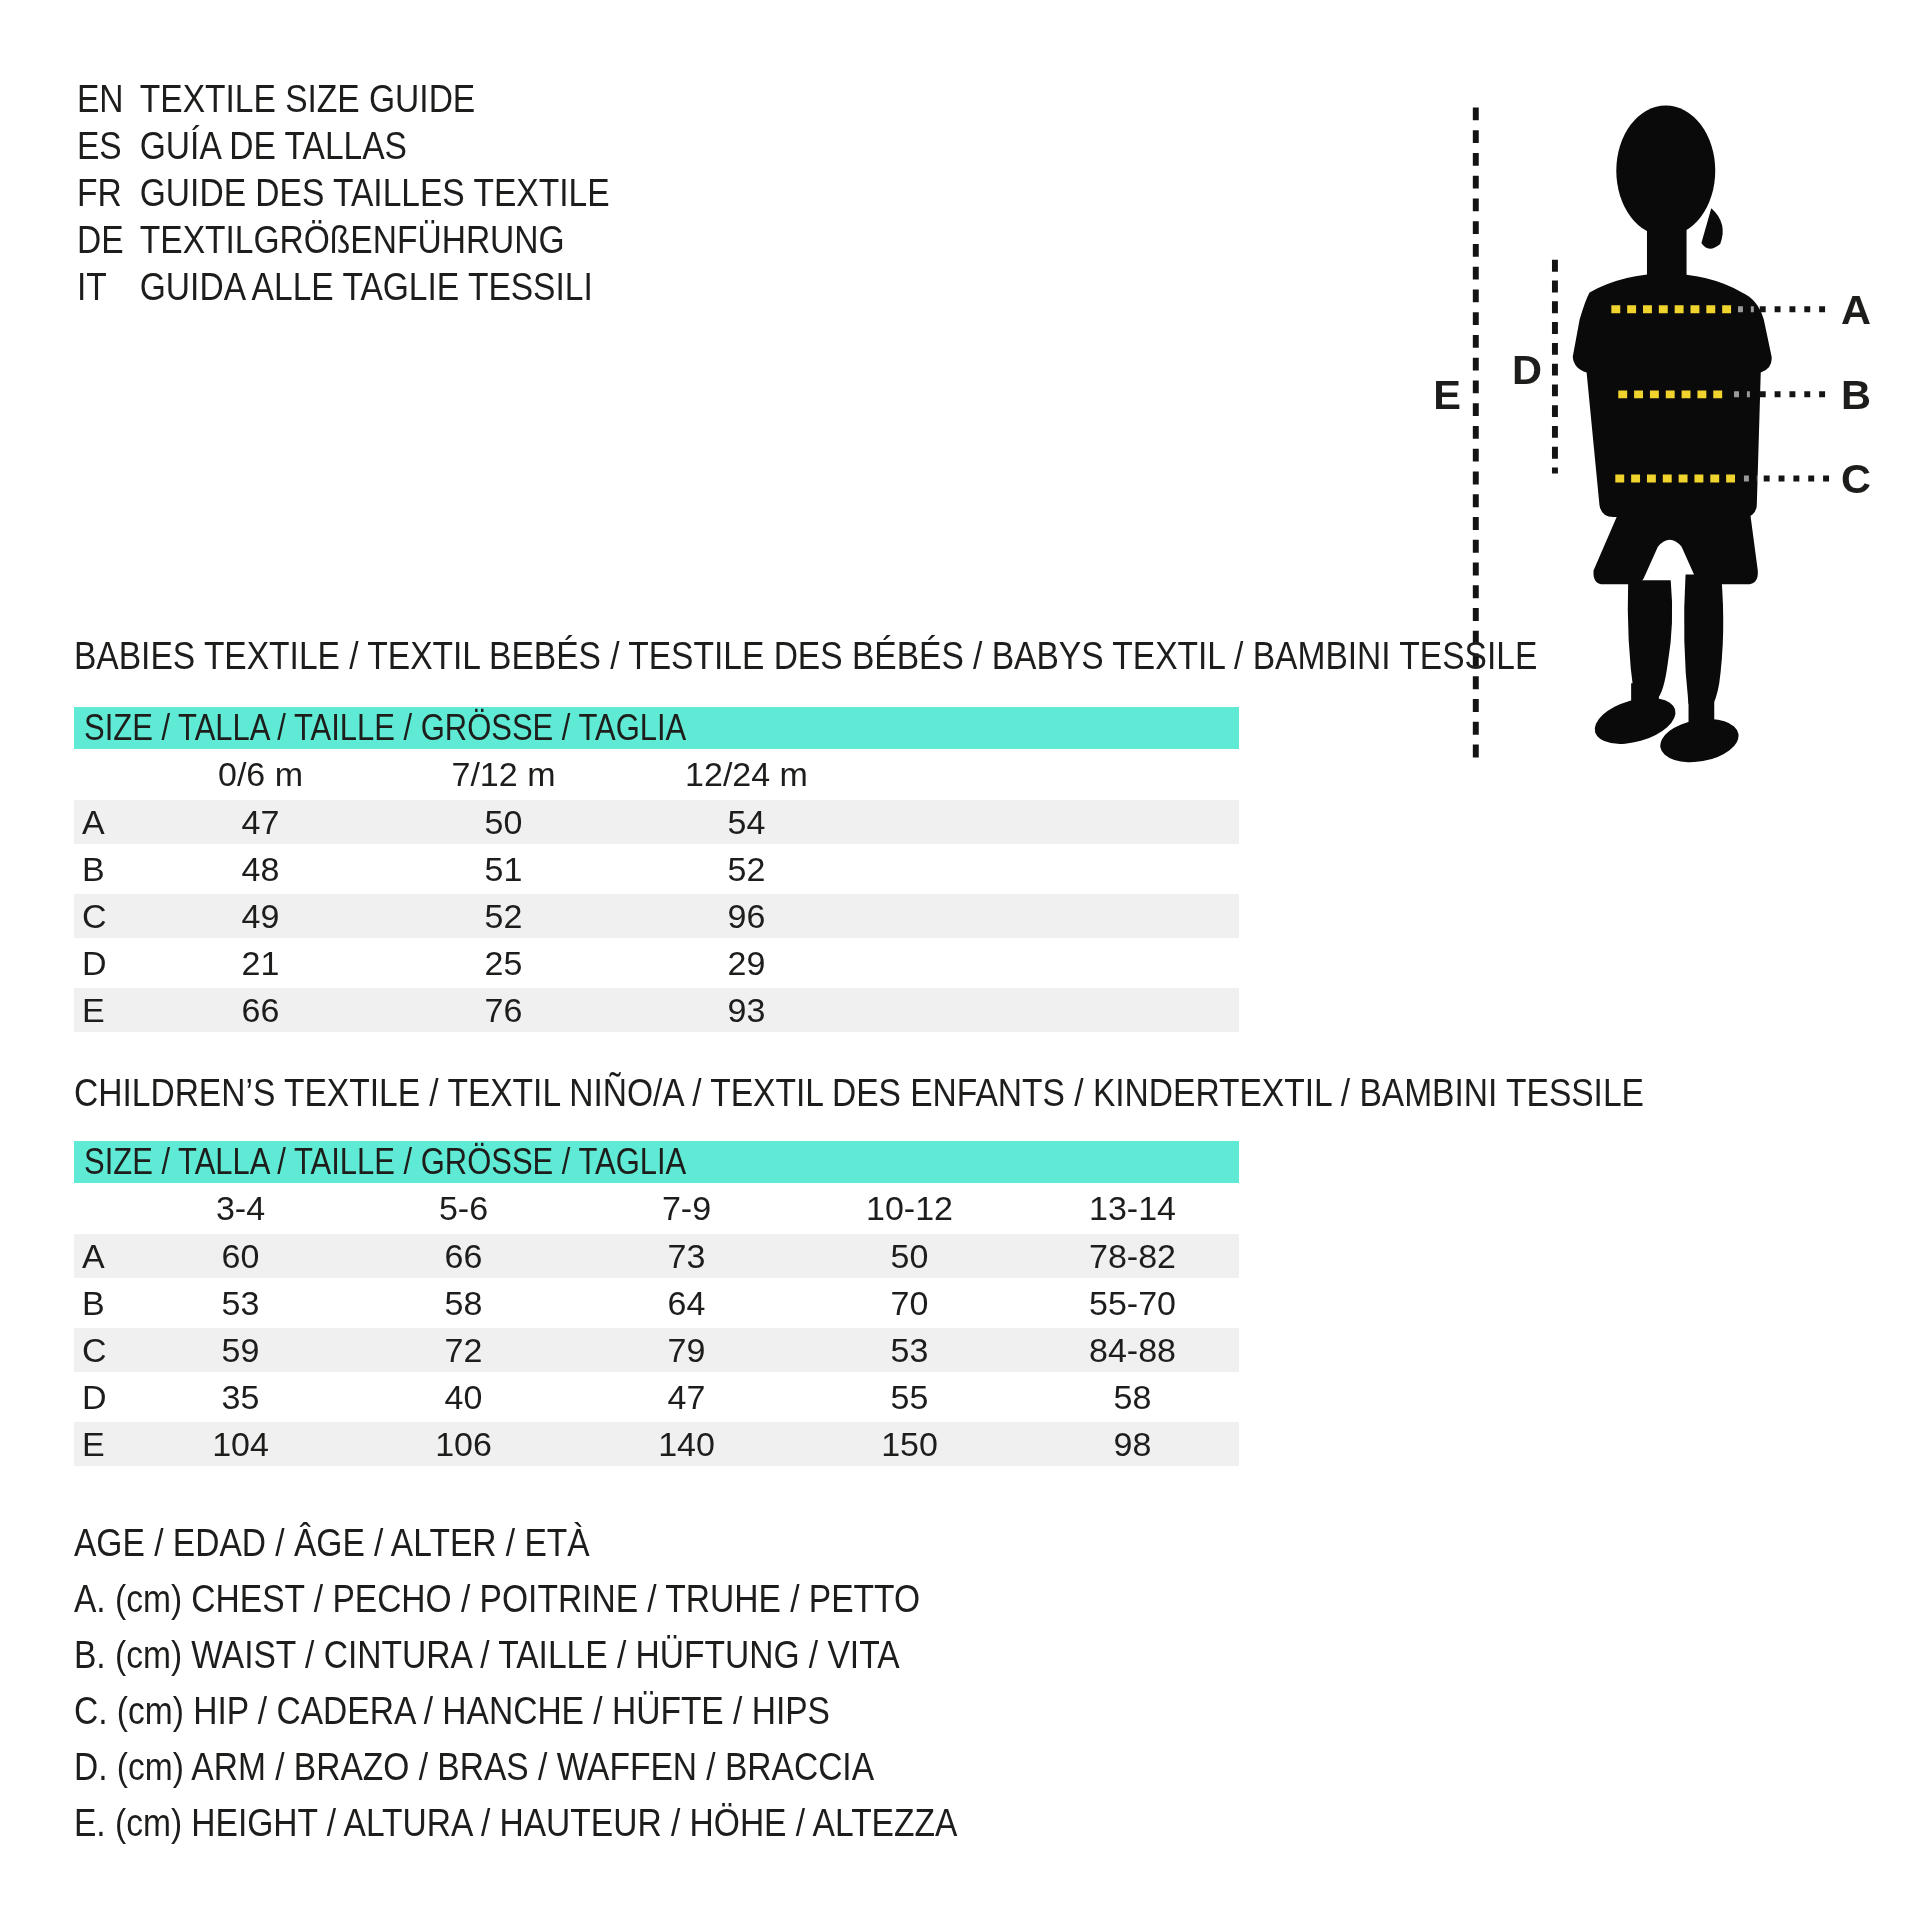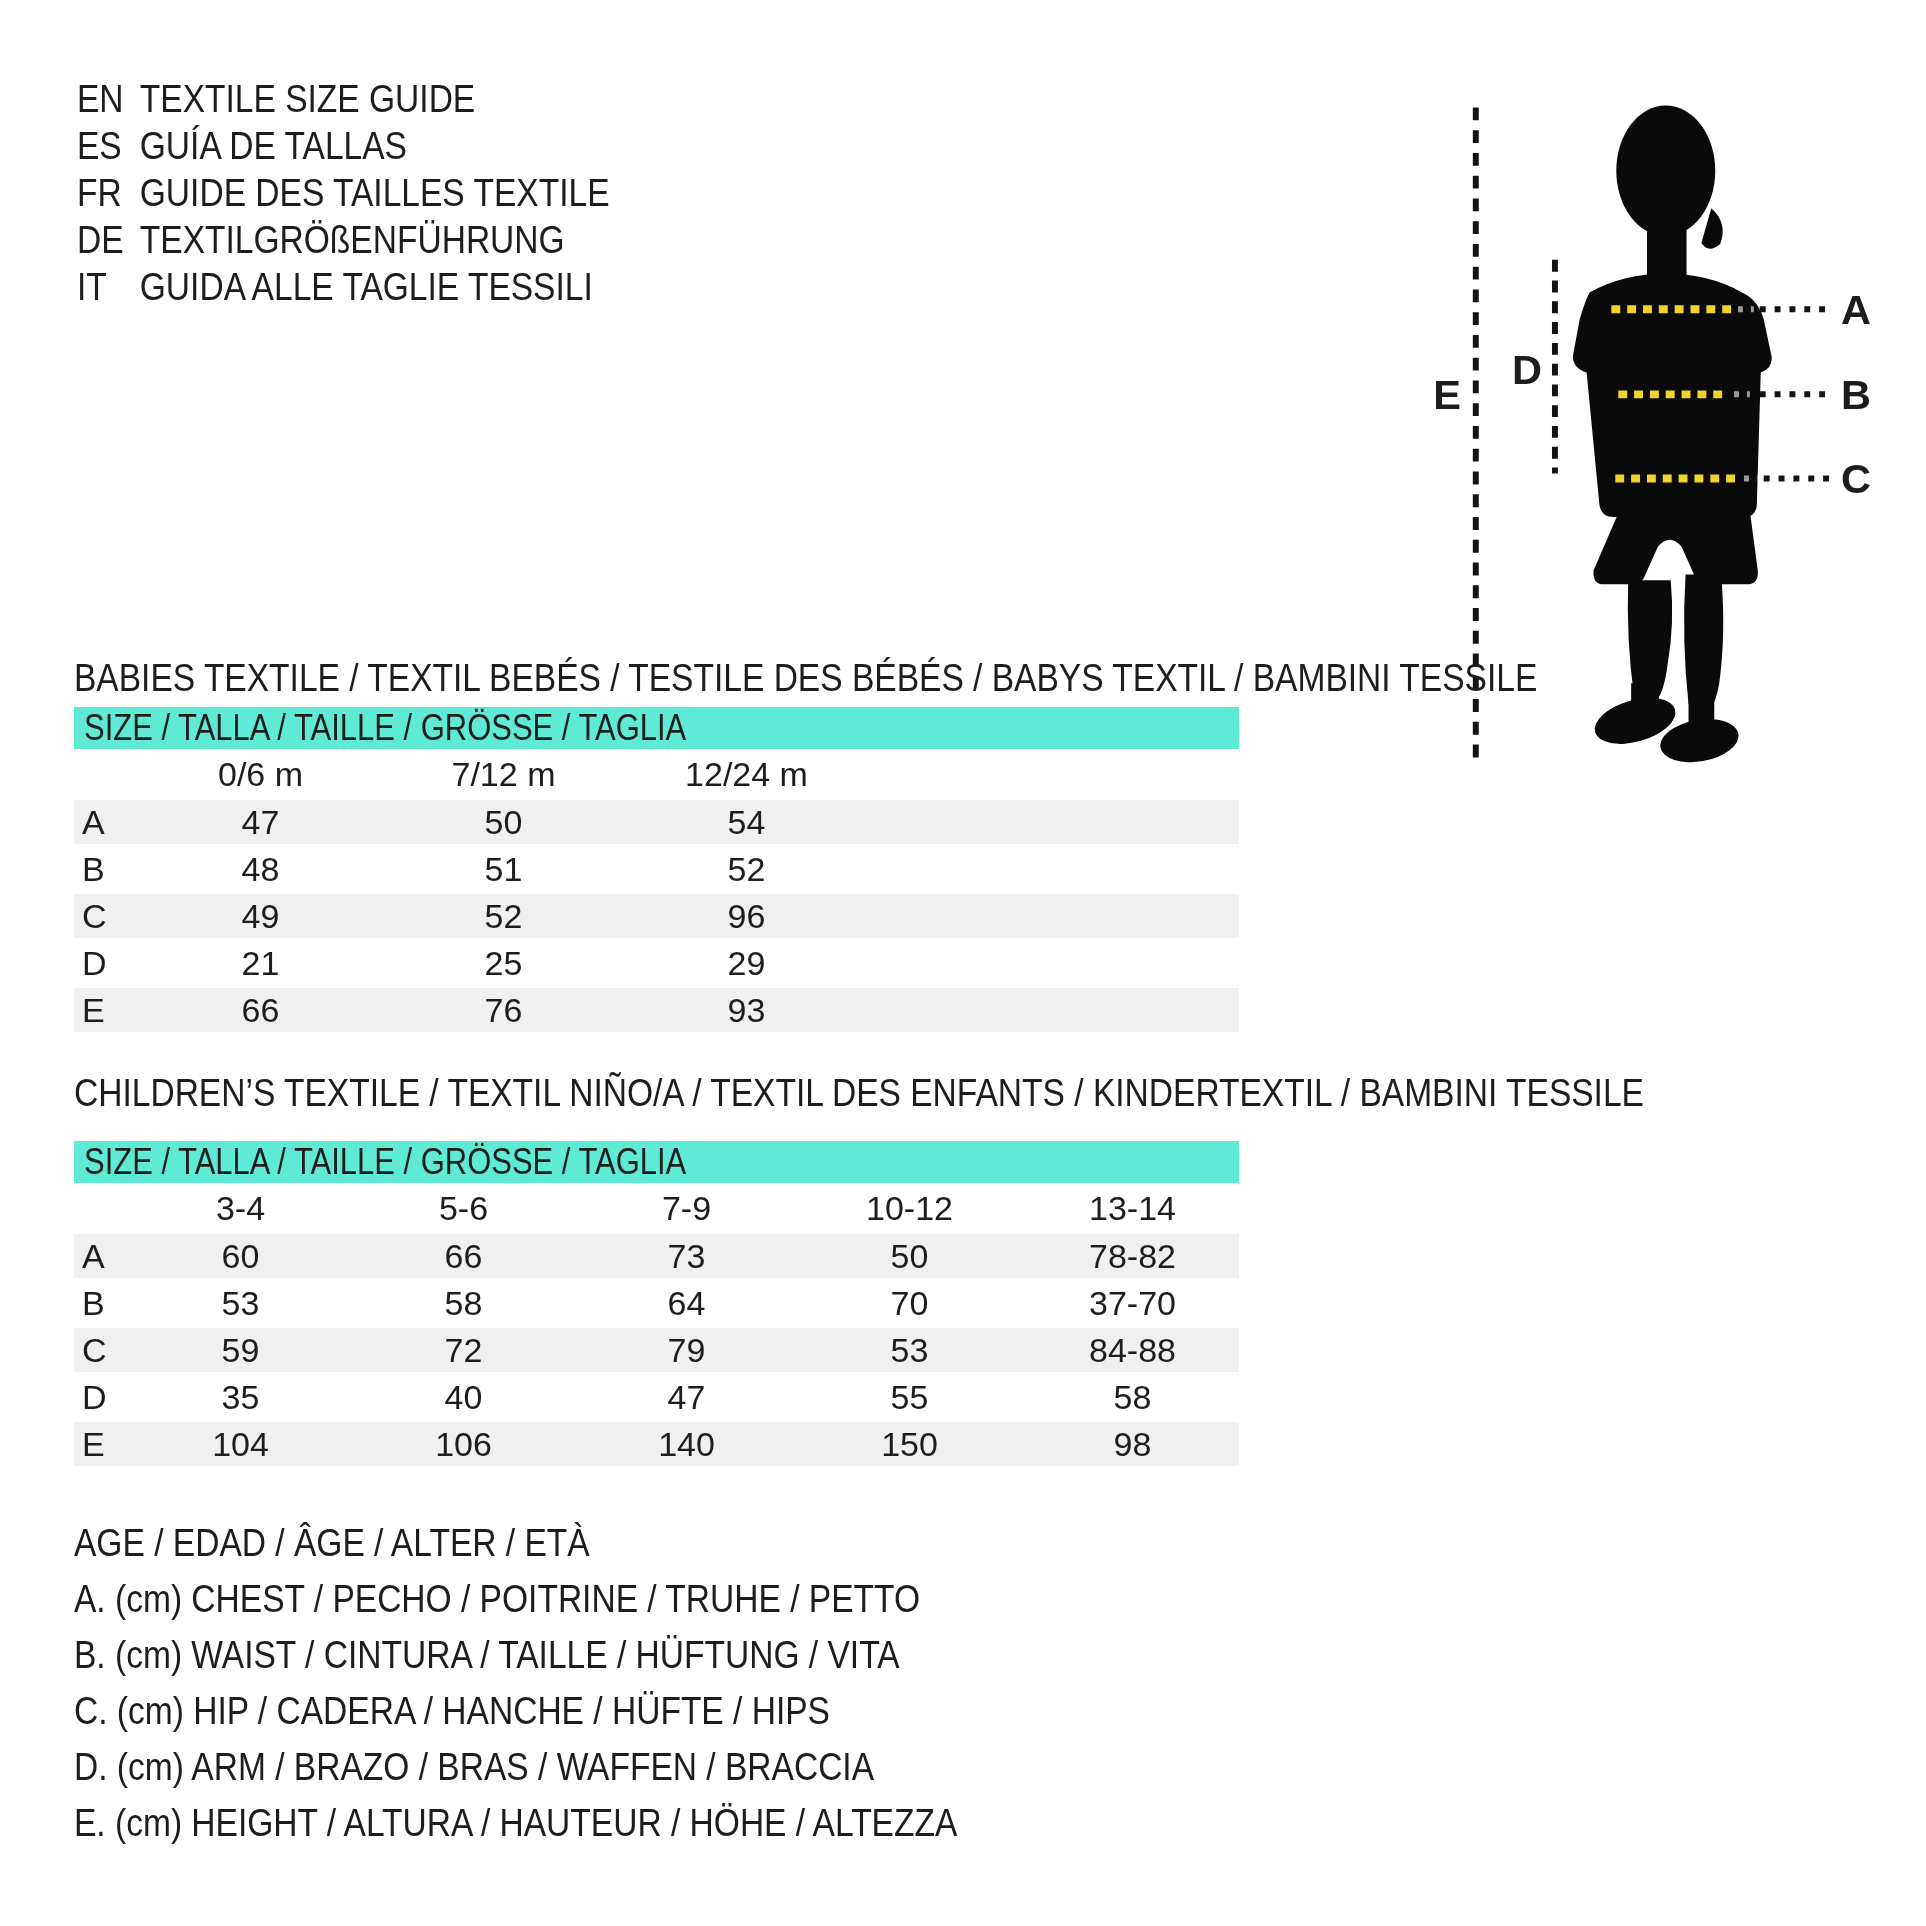--- a/index.html
+++ b/index.html
@@ -108,21 +108,21 @@
     </g>
 
     <text x="674" y="277">A</text>
     <text x="674" y="363">B</text>
     <text x="674" y="448">C</text>
     <text x="372" y="338" text-anchor="end">D</text>
     <text x="290" y="363" text-anchor="end">E</text>
   </svg>
 </div>
 
-<div class="section-heading" style="top:656px;text-align:right;">
+<div class="section-heading" style="top:634px;text-align:right;">
   <span class="cond">BABIES TEXTILE / TEXTIL BEBÉS / TESTILE DES BÉBÉS / BABYS TEXTIL / BAMBINI TESSILE</span>
 </div>
 
 <div class="size-table" style="top:707px;">
   <div class="size-bar">
     <span class="cond">SIZE / TALLA / TAILLE / GRÖSSE / TAGLIA</span>
   </div>
   <div class="col-head babies-grid">
     <div class="cell rlabel"></div>
     <div class="cell">0/6 m</div>
@@ -195,21 +195,21 @@
       <div class="cell">50</div>
       <div class="cell">78-82</div>
       <div></div>
     </div>
     <div class="t-row children-grid">
       <div class="cell rlabel">B</div>
       <div class="cell">53</div>
       <div class="cell">58</div>
       <div class="cell">64</div>
       <div class="cell">70</div>
-      <div class="cell">37-70</div>
+      <div class="cell">55-70</div>
       <div></div>
     </div>
     <div class="t-row children-grid stripe">
       <div class="cell rlabel">C</div>
       <div class="cell">59</div>
       <div class="cell">72</div>
       <div class="cell">79</div>
       <div class="cell">53</div>
       <div class="cell">84-88</div>
       <div></div>

